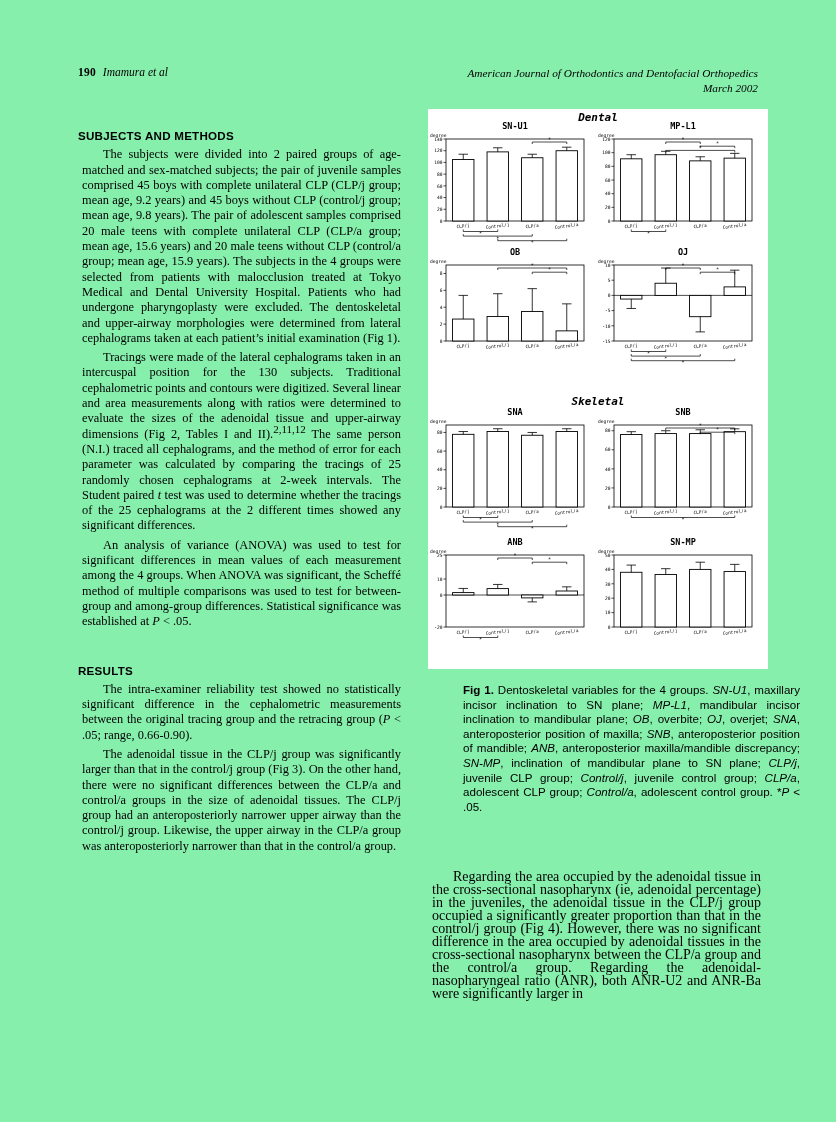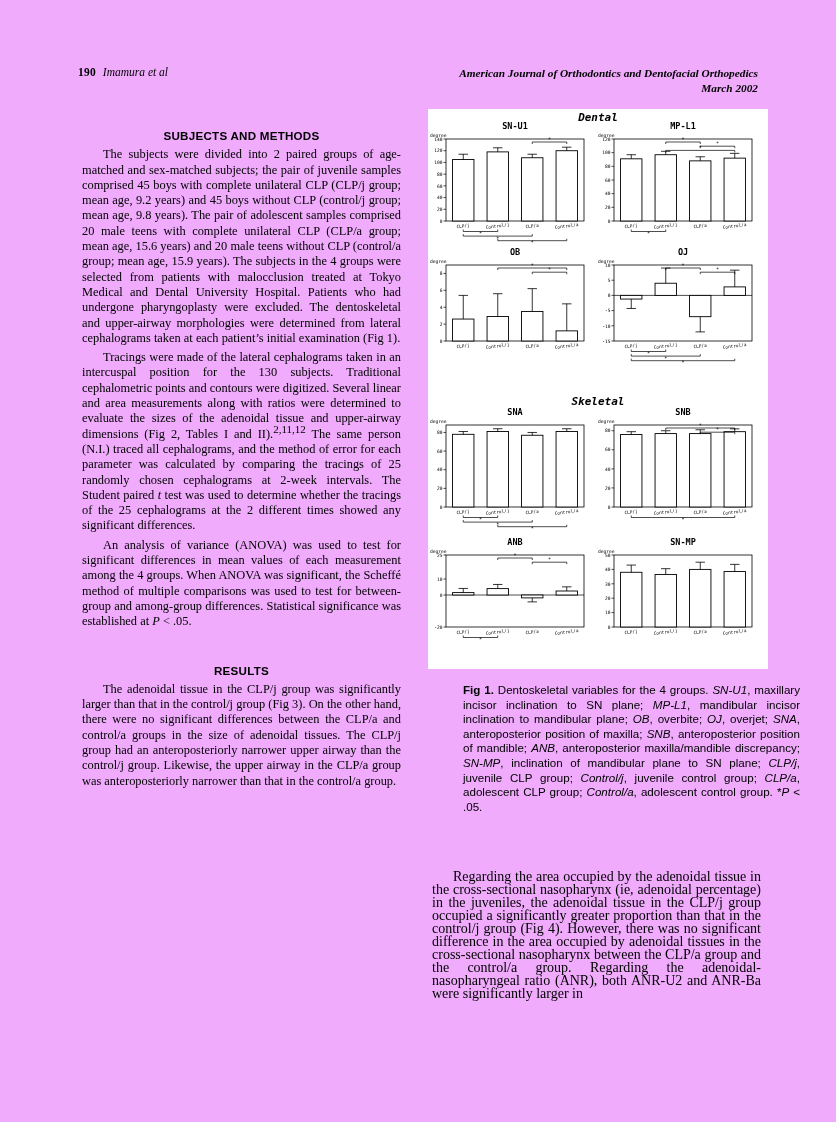--- a/index.html
+++ b/index.html
@@ -13,21 +13,21 @@
     font-family: "Liberation Serif", serif;
     color: #000;
     position: relative;
     overflow: hidden;
   }
   .page {
     position: absolute;
     left: 0; top: 0;
     width: 836px;
     height: 1122px;
-    background: #f0abfc;
+    background: #86efac;
   }
 
   
   .runhead {
     position: absolute;
     left: 78px;
     top: 66px;
     width: 680px;
     height: 40px;
   }
@@ -46,40 +46,39 @@
   .runhead-left .authors {
     font-style: italic;
   }
   .runhead-right {
     position: absolute;
     right: 0; top: 0;
     text-align: right;
     font-style: italic;
     font-size: 11.3px;
     line-height: 15px;
-    font-weight: bold;
   }
 
   
   .col {
     position: absolute;
     width: 327px;
     text-align: justify;
     font-size: 12.4px;
     line-height: 15.3px;
   }
   .col-left  { left: 78px;  top: 128px; }
 
   h2.section {
     font-family: "Liberation Sans", sans-serif;
     font-size: 11.6px;
     font-weight: bold;
     letter-spacing: .25px;
     margin: 0 0 4px 0;
-    text-align: center;
+    text-align: left;
   }
   h2.section.spaced { margin-top: 33px; }
 
   p.para {
     margin: 4px;
     text-indent: 21px;
     text-align: justify;
     hyphens: auto;
   }
   p.para + p.para { margin-top: 0; }
@@ -150,20 +149,23 @@
     <p class="para">
       <span>Tracings were made of the lateral cephalograms taken in an intercuspal position for the 130 subjects. Traditional cephalometric points and contours were digitized. Several linear and area measurements along with ratios were determined to evaluate the sizes of the adenoidal tissue and upper-airway dimensions (Fig 2, Tables I and II).</span><sup>2,11,12</sup><span> The same person (N.I.) traced all cephalograms, and the method of error for each parameter was calculated by comparing the tracings of 25 randomly chosen cephalograms at 2-week intervals. The Student paired </span><i>t</i><span> test was used to determine whether the tracings of the 25 cephalograms at the 2 different times showed any significant differences.</span>
     </p>
 
     <p class="para">
       <span>An analysis of variance (ANOVA) was used to test for significant differences in mean values of each measurement among the 4 groups. When ANOVA was significant, the Scheffé method of multiple comparisons was used to test for between-group and among-group differences. Statistical significance was established at </span><i>P</i><span> &lt; .05.</span>
     </p>
 
     <h2 class="section spaced">RESULTS</h2>
 
+    <p class="para">
+      <span>The intra-examiner reliability test showed no statistically significant difference in the cephalometric measurements between the original tracing group and the retracing group (</span><i>P</i><span> &lt; .05; range, 0.66-0.90).</span>
+    </p>
 
     <p class="para">
       <span>The adenoidal tissue in the CLP/j group was significantly larger than that in the control/j group (Fig 3). On the other hand, there were no significant differences between the CLP/a and control/a groups in the size of adenoidal tissues. The CLP/j group had an anteroposteriorly narrower upper airway than the control/j group. Likewise, the upper airway in the CLP/a group was anteroposteriorly narrower than that in the control/a group.</span>
     </p>
   </div>
 
   <div class="figure-block">
     <svg class="fig-img" id="fig-svg" viewBox="0 0 340 560" width="340" height="560" font-family="DejaVu Sans Mono, monospace">
         <text x="170" y="12" text-anchor="middle" font-size="11" font-style="italic" font-weight="bold" fill="#000">Dental</text>
         <text x="170" y="296" text-anchor="middle" font-size="11" font-style="italic" font-weight="bold" fill="#000">Skeletal</text>

